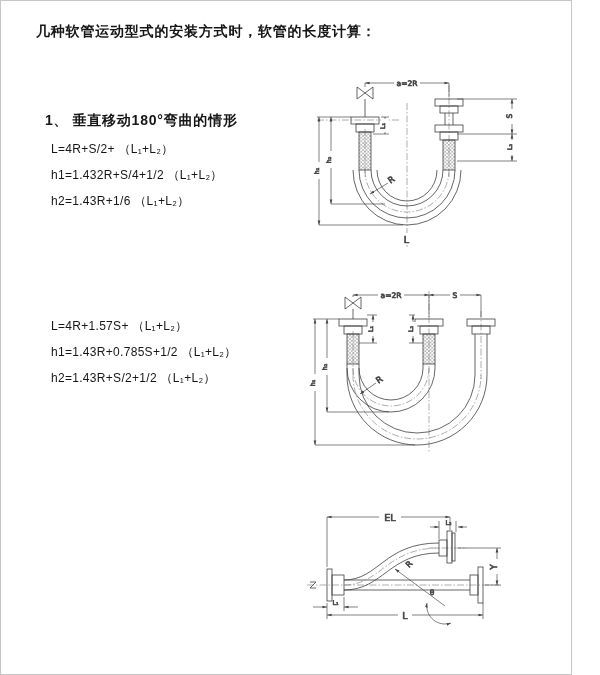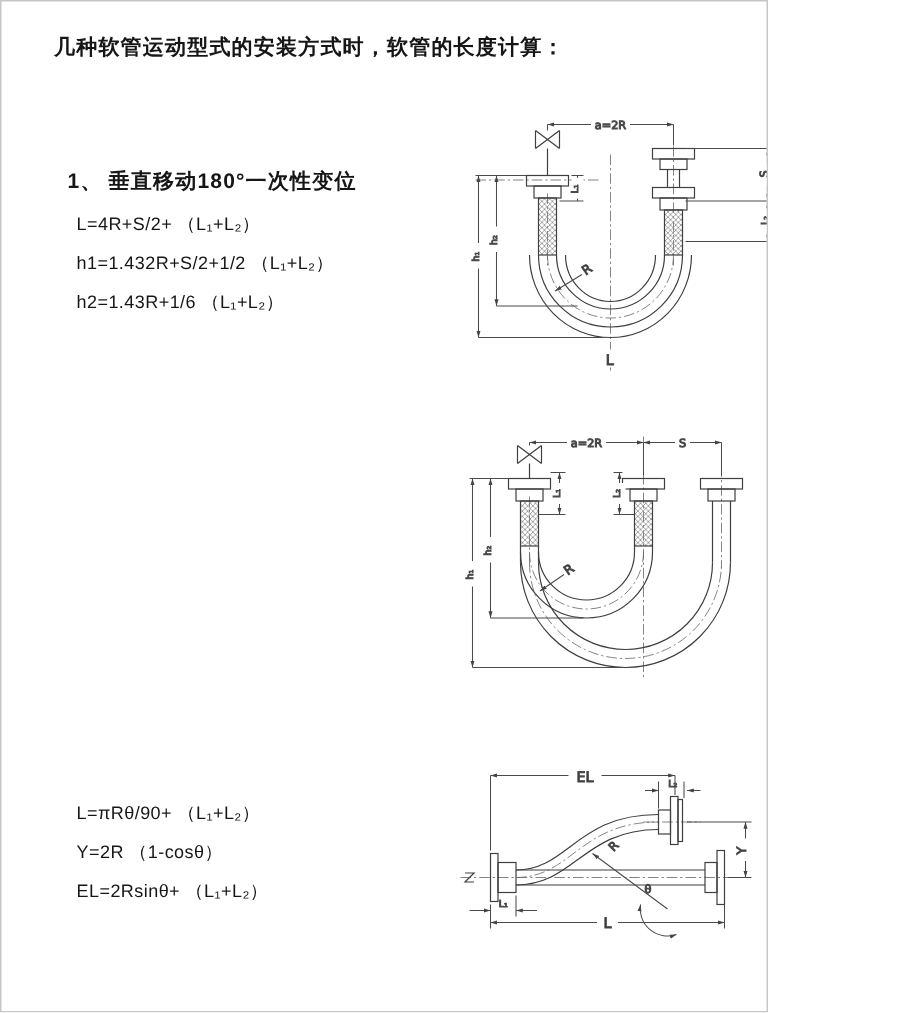--- a/index.html
+++ b/index.html
@@ -1,18 +1,18 @@
 <!DOCTYPE html>
 <html><head>
 <meta charset="utf-8">
 <style>
   *{margin:0;padding:0;box-sizing:border-box}
   html,body{background:#fff}
   .page{
-    position:relative;width:512px;height:675px;background:#fff;
+    position:relative;width:572px;height:675px;background:#fff;
     border:1px solid #c6c6c6;overflow:hidden;
     font-family:"Liberation Sans", sans-serif;color:#161616;
   }
   .title{position:absolute;left:35px;top:22px;font-size:14px;font-weight:bold;letter-spacing:.8px}
   .section{position:absolute;left:44px}
   .sec-heading{font-size:14px;font-weight:bold;letter-spacing:.8px;line-height:18px}
   .sec-num{margin-right:4px}
   .formulas{margin:7px 0 0 6px;font-size:12px;line-height:26px;letter-spacing:.3px}
   .diagram{position:absolute}
   svg text{font-family:"DejaVu Sans", sans-serif;fill:#222}
@@ -25,37 +25,37 @@
   .gap{fill:#fff;stroke:none}
 </style>
 </head>
 <body>
 
 <div class="page">
 
   <div class="title">几种软管运动型式的安装方式时，软管的长度计算：</div>
 
   <div class="section" style="top:110px">
-    <div class="sec-heading"><span class="sec-num">1、</span><span>垂直移动180°一次性变位</span></div>
+    <div class="sec-heading"><span class="sec-num">1、</span><span>垂直移动180°弯曲的情形</span></div>
     <div class="formulas">
       <div>L=4R+S/2+ （L₁+L₂）</div>
-      <div>h1=1.432R+S/2+1/2 （L₁+L₂）</div>
+      <div>h1=1.432R+S/4+1/2 （L₁+L₂）</div>
       <div>h2=1.43R+1/6 （L₁+L₂）</div>
     </div>
   </div>
 
   <div class="section" style="top:305px">
+    <div class="formulas">
+      <div>L=4R+1.57S+ （L₁+L₂）</div>
+      <div>h1=1.43R+0.785S+1/2 （L₁+L₂）</div>
+      <div>h2=1.43R+S/2+1/2 （L₁+L₂）</div>
+    </div>
   </div>
 
   <div class="section" style="top:521px">
-    <div class="formulas">
-      <div>L=πRθ/90+ （L₁+L₂）</div>
-      <div>Y=2R （1-cosθ）</div>
-      <div>EL=2Rsinθ+ （L₁+L₂）</div>
-    </div>
   </div>
 
   <svg class="diagram" style="left:306px;top:72px" width="244" height="188" viewBox="0 0 244 188">
     <defs>
       <marker id="a1" viewBox="0 0 8 8" refX="8" refY="4" markerWidth="6.5" markerHeight="6.5" orient="auto-start-reverse">
         <path d="M0,1.6 L8,4 L0,6.4 z" fill="#444"></path>
       </marker>
       <pattern id="br1" width="3.5" height="3.5" patternUnits="userSpaceOnUse">
         <path d="M0,3.5 L3.5,0 M0,0 L3.5,3.5" stroke="#8a8a8a" stroke-width="0.5" fill="none"></path>
       </pattern>

